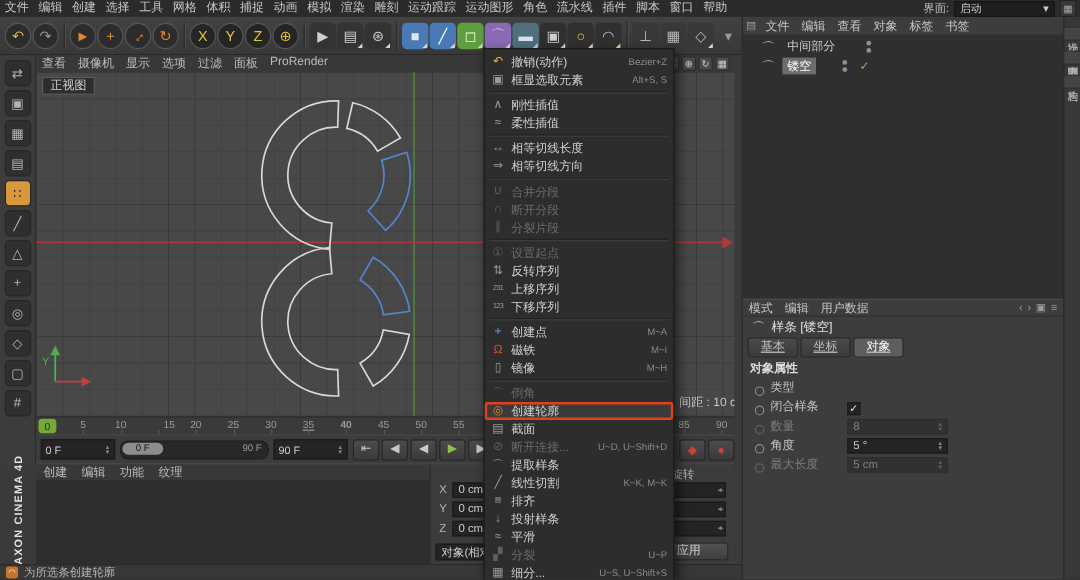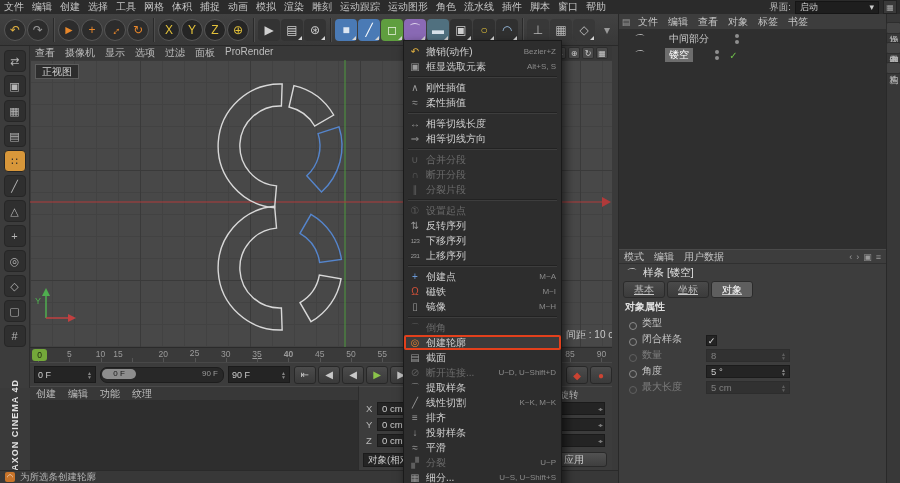--- a/index.html
+++ b/index.html
@@ -71,21 +71,21 @@
   .sb-icon{width:10px;height:10px;border-radius:2px;background:#c8742a;color:#fff;font-size:7px;display:flex;align-items:center;justify-content:center;flex:none;}
   .sb-text{font-size:9.5px;color:#b5b5b5;}
   
   #right-panel{position:absolute;left:618px;top:14px;width:268px;height:469px;background:#3d3d3d;border-left:1px solid #292929;box-sizing:border-box;}
   .om-menu{height:15px;display:flex;align-items:center;border-bottom:1px solid #2f2f2f;}
   .om-menu-icon{width:14px;text-align:center;color:#9a9a9a;font-size:9px;}
   .om-menu-item{padding:0 5px;font-size:10px;color:#c4c4c4;}
   .om-body{position:absolute;left:0;top:15px;width:100%;height:220px;background:#2f2f2f;padding-top:2px;box-sizing:border-box;}
   .om-row{height:16px;display:flex;align-items:center;padding-left:14px;}
   .om-icon{width:14px;color:#ddd;font-size:11px;text-align:center;}
-  .om-name{font-size:10px;color:#ccc;padding:0 4px;margin-left:18px;}
+  .om-name{font-size:10px;color:#ccc;padding:0 4px;margin-left:5px;}
   .om-row.selected .om-name{background:#6d6d6d;color:#fff;}
   .om-dots{display:flex;flex-direction:column;gap:2px;margin-left:22px;}
   .om-dot{width:4px;height:4px;border-radius:50%;background:#8f8f8f;}
   .om-tag{width:13px;text-align:center;margin-left:8px;font-size:10px;color:#6fbf4a;font-weight:bold;}
   .am-menu{position:absolute;left:0;top:235px;width:100%;height:15px;background:#3d3d3d;border-top:1px solid #4a4a4a;border-bottom:1px solid #303030;display:flex;align-items:center;box-sizing:border-box;}
   .am-menu-item{padding:0 5px;font-size:10px;color:#c4c4c4;}
   .am-menu-icons{margin-left:auto;display:flex;gap:4px;padding-right:5px;color:#9a9a9a;font-size:9px;}
   .am-title{position:absolute;left:0;top:251px;height:16px;display:flex;align-items:center;gap:4px;padding-left:6px;}
   .am-title-icon{width:14px;color:#ddd;font-size:11px;text-align:center;}
   .am-title-text{font-size:10.5px;color:#e0e0e0;}
@@ -308,25 +308,25 @@
     </div>
   </div>
 
   <div id="timeline">
       <span class="tl-num" style="left: 8px;">0</span>
       <span class="tl-tick" style="left: 8px;"></span>
       <span class="tl-num" style="left: 39.3px;">5</span>
       <span class="tl-tick" style="left: 39.3px;"></span>
       <span class="tl-num" style="left: 70.6px;">10</span>
       <span class="tl-tick" style="left: 70.6px;"></span>
-      <span class="tl-num" style="left: 88px;">15</span>
+      <span class="tl-num" style="left: 111px;">15</span>
       <span class="tl-tick" style="left: 101.9px;"></span>
       <span class="tl-num" style="left: 133.2px;">20</span>
       <span class="tl-tick" style="left: 133.2px;"></span>
-      <span class="tl-num" style="left: 164.5px; font-family: Liberation Mono, monospace;">25</span>
+      <span class="tl-num" style="left: 164.5px;">25</span>
       <span class="tl-tick" style="left: 164.5px;"></span>
       <span class="tl-num" style="left: 195.8px;">30</span>
       <span class="tl-tick" style="left: 195.8px;"></span>
       <span class="tl-num" style="left: 227.1px; text-decoration: underline;">35</span>
       <span class="tl-tick" style="left: 227.1px;"></span>
       <span class="tl-num" style="left: 258.4px; font-weight: bold;">40</span>
       <span class="tl-tick" style="left: 258.4px;"></span>
       <span class="tl-num" style="left: 289.7px;">45</span>
       <span class="tl-tick" style="left: 289.7px;"></span>
       <span class="tl-num" style="left: 321px;">50</span>
@@ -610,27 +610,27 @@
         <span class="cm-icon">①</span>
         <span class="cm-label">设置起点</span>
         <span class="cm-shortcut"></span>
       </div>
       <div class="cm-item">
         <span class="cm-icon">⇅</span>
         <span class="cm-label">反转序列</span>
         <span class="cm-shortcut"></span>
       </div>
       <div class="cm-item">
+        <span class="cm-icon" style="font-size: 6px; letter-spacing: -0.5px;">231</span>
+        <span class="cm-label">上移序列</span>
+        <span class="cm-shortcut"></span>
+      </div>
+      <div class="cm-item">
         <span class="cm-icon" style="font-size: 6px; letter-spacing: -0.5px;">123</span>
         <span class="cm-label">下移序列</span>
-        <span class="cm-shortcut"></span>
-      </div>
-      <div class="cm-item">
-        <span class="cm-icon" style="font-size: 6px; letter-spacing: -0.5px;">231</span>
-        <span class="cm-label">上移序列</span>
         <span class="cm-shortcut"></span>
       </div>
       <div class="cm-sep"></div>
       <div class="cm-item">
         <span class="cm-icon" style="color: rgb(106, 153, 216);">+</span>
         <span class="cm-label">创建点</span>
         <span class="cm-shortcut">M~A</span>
       </div>
       <div class="cm-item">
         <span class="cm-icon" style="color: rgb(208, 80, 56);">Ω</span>

